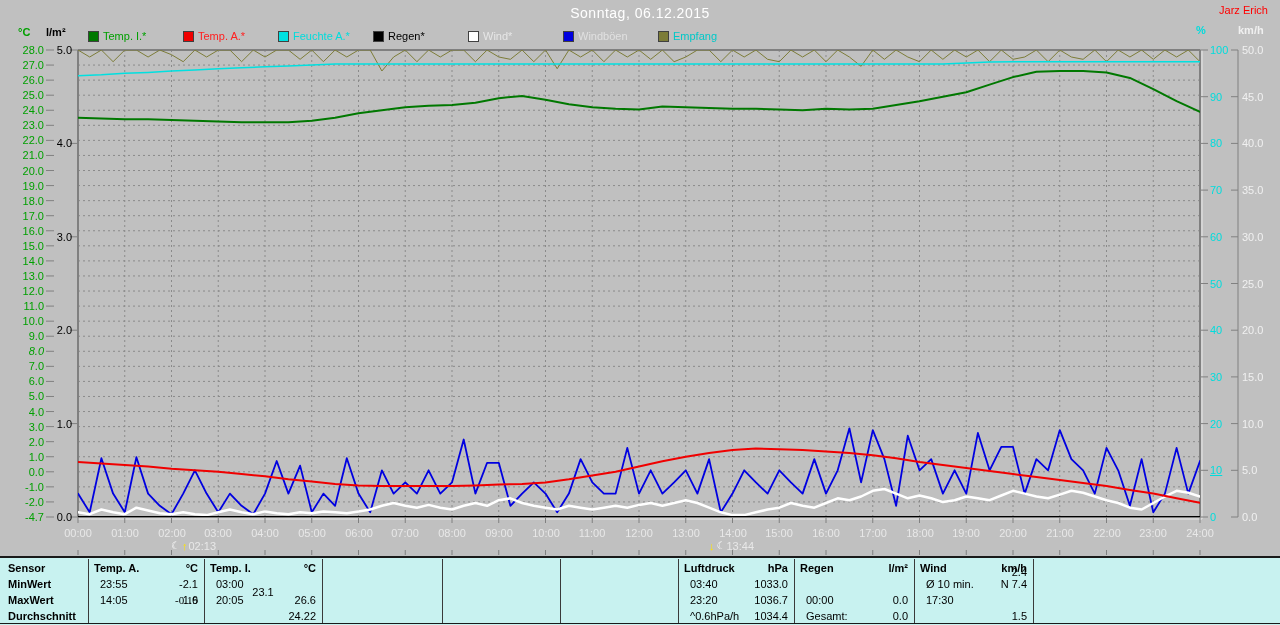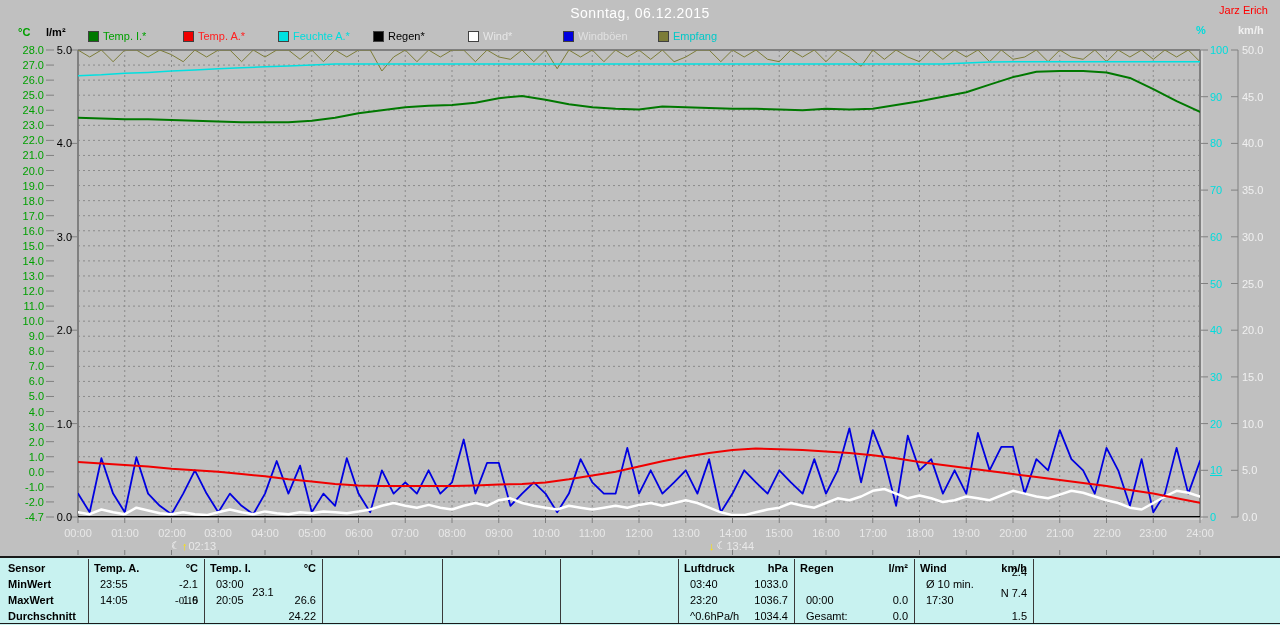--- a/index.html
+++ b/index.html
@@ -265,21 +265,21 @@
       <div class="abs ticklab" style="left:6px;top:195px;width:38px;text-align:right;color:#00a000;">18.0</div>
       <div class="abs ticklab" style="left:6px;top:210px;width:38px;text-align:right;color:#00a000;">17.0</div>
       <div class="abs ticklab" style="left:6px;top:225px;width:38px;text-align:right;color:#00a000;">16.0</div>
       <div class="abs ticklab" style="left:6px;top:240px;width:38px;text-align:right;color:#00a000;">15.0</div>
       <div class="abs ticklab" style="left:6px;top:255px;width:38px;text-align:right;color:#00a000;">14.0</div>
       <div class="abs ticklab" style="left:6px;top:270px;width:38px;text-align:right;color:#00a000;">13.0</div>
       <div class="abs ticklab" style="left:6px;top:285px;width:38px;text-align:right;color:#00a000;">12.0</div>
       <div class="abs ticklab" style="left:6px;top:300px;width:38px;text-align:right;color:#00a000;">11.0</div>
       <div class="abs ticklab" style="left:6px;top:315px;width:38px;text-align:right;color:#00a000;">10.0</div>
       <div class="abs ticklab" style="left:6px;top:330px;width:38px;text-align:right;color:#00a000;">9.0</div>
-      <div class="abs ticklab" style="left:6px;top:345px;width:38px;text-align:right;color:#00a000;">8.0</div>
+      <div class="abs ticklab" style="left:6px;top:345px;width:38px;text-align:right;color:#00a000;font-style:italic;">8.0</div>
       <div class="abs ticklab" style="left:6px;top:360px;width:38px;text-align:right;color:#00a000;">7.0</div>
       <div class="abs ticklab" style="left:6px;top:375px;width:38px;text-align:right;color:#00a000;">6.0</div>
       <div class="abs ticklab" style="left:6px;top:390px;width:38px;text-align:right;color:#00a000;">5.0</div>
       <div class="abs ticklab" style="left:6px;top:406px;width:38px;text-align:right;color:#00a000;">4.0</div>
       <div class="abs ticklab" style="left:6px;top:421px;width:38px;text-align:right;color:#00a000;">3.0</div>
       <div class="abs ticklab" style="left:6px;top:436px;width:38px;text-align:right;color:#00a000;">2.0</div>
       <div class="abs ticklab" style="left:6px;top:451px;width:38px;text-align:right;color:#00a000;">1.0</div>
       <div class="abs ticklab" style="left:6px;top:466px;width:38px;text-align:right;color:#00a000;">0.0</div>
       <div class="abs ticklab" style="left:6px;top:481px;width:38px;text-align:right;color:#00a000;">-1.0</div>
       <div class="abs ticklab" style="left:6px;top:496px;width:38px;text-align:right;color:#00a000;">-2.0</div>
@@ -394,16 +394,16 @@
       <div class="tcell bold" style="left:800px;top:4px;width:108px;text-align:right;">l/m²</div>
       <div class="tcell" style="left:806px;top:36px;">00:00</div>
       <div class="tcell" style="left:800px;top:36px;width:108px;text-align:right;">0.0</div>
       <div class="tcell" style="left:806px;top:52px;">Gesamt:</div>
       <div class="tcell" style="left:800px;top:52px;width:108px;text-align:right;">0.0</div>
       <div class="tcell bold" style="left:920px;top:4px;">Wind</div>
       <div class="tcell bold" style="left:920px;top:4px;width:107px;text-align:right;">km/h</div>
       <div class="tcell" style="left:926px;top:20px;">Ø 10 min.</div>
       <div class="tcell" style="left:920px;top:8px;width:107px;text-align:right;">2.4</div>
       <div class="tcell" style="left:926px;top:36px;">17:30</div>
-      <div class="tcell" style="left:920px;top:29px;width:107px;text-align:right;">N 7.4</div>
+      <div class="tcell" style="left:920px;top:20px;width:107px;text-align:right;">N 7.4</div>
       <div class="tcell" style="left:920px;top:52px;width:107px;text-align:right;">1.5</div>
     </div>
 </div>
 
 </body></html>

